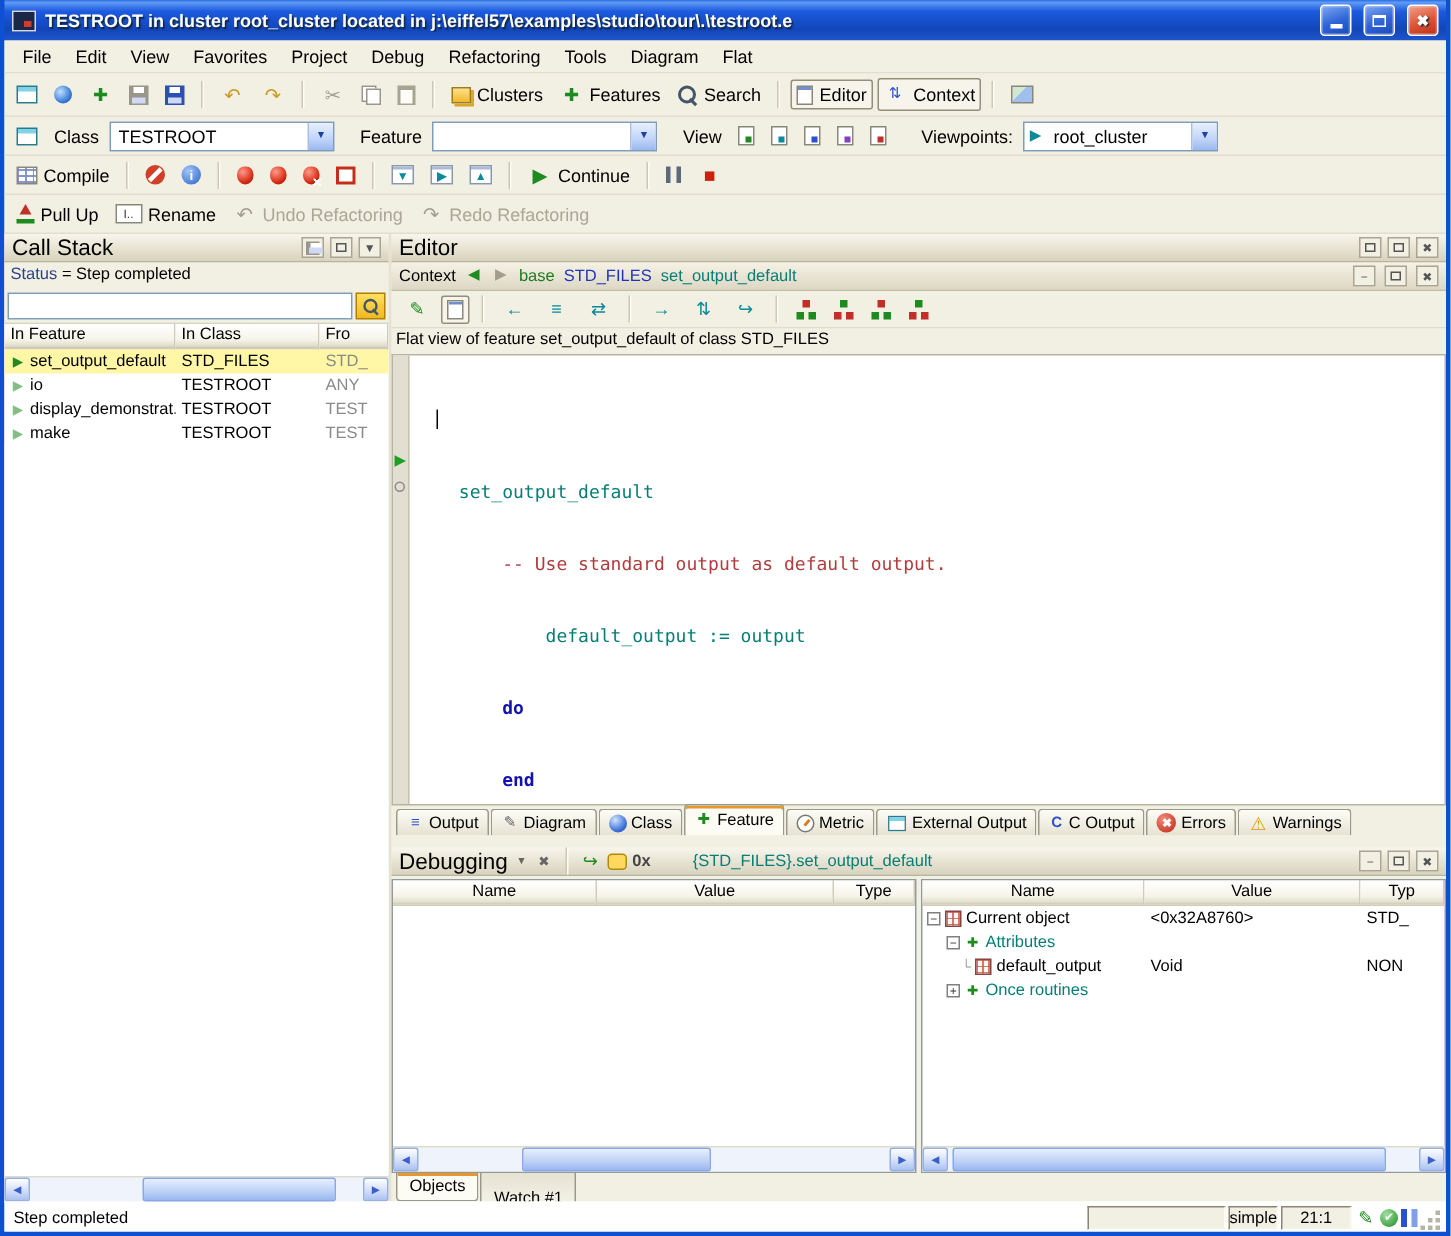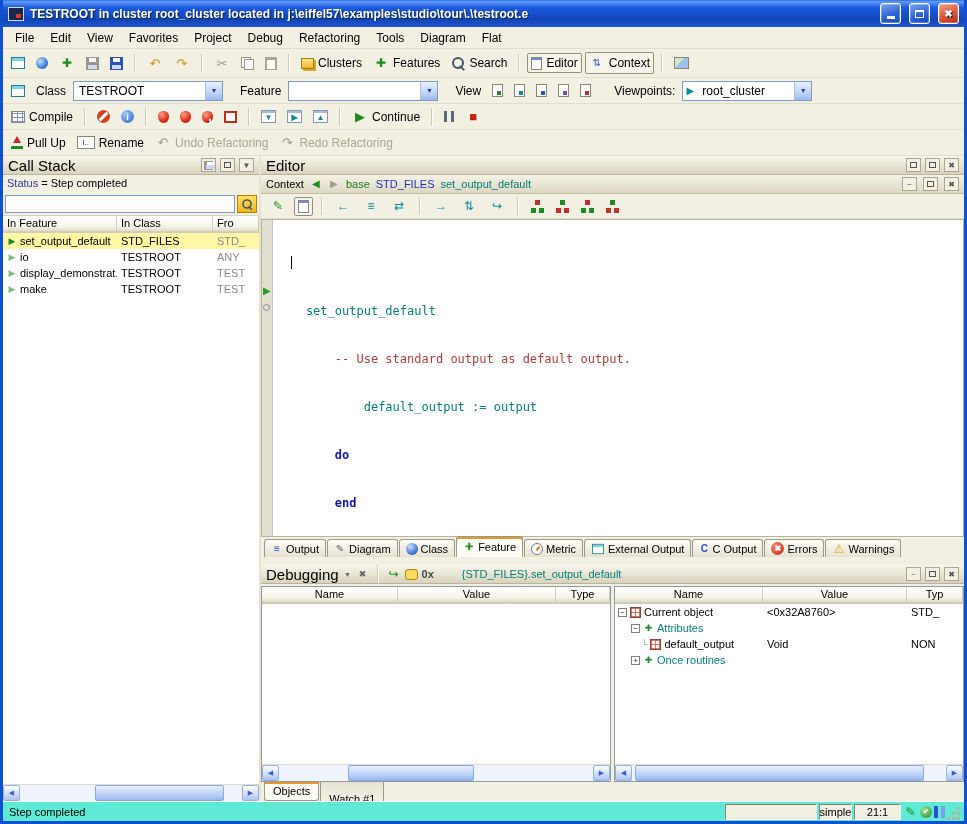--- a/index.html
+++ b/index.html
@@ -180,21 +180,21 @@
   .exp { width:9px; height:9px; border:1px solid #808080; background:#fff; font-size:8px; line-height:7px; text-align:center; color:#333; flex:none; }
   .tview-teal { color:#067d76; }
   .tline { color:#9a9a9a; font-size:9px; }
 
   .debug-tabs { height:19px; display:flex; gap:1px; padding:0 3px; background:#f2efe3; align-items:flex-start; flex:none; }
   .btab { height:35px; display:flex; align-items:center; padding:0 8px; font-size:11px;
     border:1px solid #9a9a8a; border-top:none; border-radius:0 0 3px 3px; background:linear-gradient(0deg,#fdfdf6,#e6e2d2); }
   .btab.sel { height:19px; background:#fcfbf4; box-shadow:inset 0 2px 0 #e8962e; }
 
   
-  .statusbar { height:20px; display:flex; align-items:center; gap:2px; padding:1px 3px; background:#5eead4; border-top:1px solid #fff; flex:none; font-size:11px; }
+  .statusbar { height:20px; display:flex; align-items:center; gap:2px; padding:1px 3px; background:#ffffff; border-top:1px solid #fff; flex:none; font-size:11px; }
   .sb-text { flex:1; padding-left:3px; }
   .sb-box { height:16px; border:1px solid; border-color:#8a8575 #fcfaf1 #fcfaf1 #8a8575; background:#f2efe3;
     display:flex; align-items:center; justify-content:center; padding:0 4px; }
   .grip { width:14px; height:16px; position:relative; }
   .grip::after { content:""; position:absolute; right:1px; bottom:2px; width:3px; height:3px; background:#b8b4a2;
     box-shadow:-5px 5px 0 #b8b4a2, 0 5px 0 #b8b4a2, -10px 10px 0 #b8b4a2, -5px 10px 0 #b8b4a2, 0 10px 0 #b8b4a2; transform:translateY(-8px); }
 </style>
 </head>
 <body>
 
@@ -567,20 +567,21 @@
               <span class="ic ic-tree inv"></span>
             </span>
           <span class="tool">
               <span class="ic ic-tree"></span>
             </span>
           <span class="tool">
               <span class="ic ic-tree inv"></span>
             </span>
         </div>
 
+        <div class="flatview">Flat view of feature set_output_default of class STD_FILES</div>
 
         <div class="code-wrap">
           <div class="code-margin">
             <span class="mk-play">▶</span>
             <span class="mk-dot"></span>
           </div>
           <div class="code">
             <div class="cl"><span>  </span><span class="caret"></span></div>
             <div class="cl id">    set_output_default</div>
             <div class="cl cm">        -- Use standard output as default output.</div>

